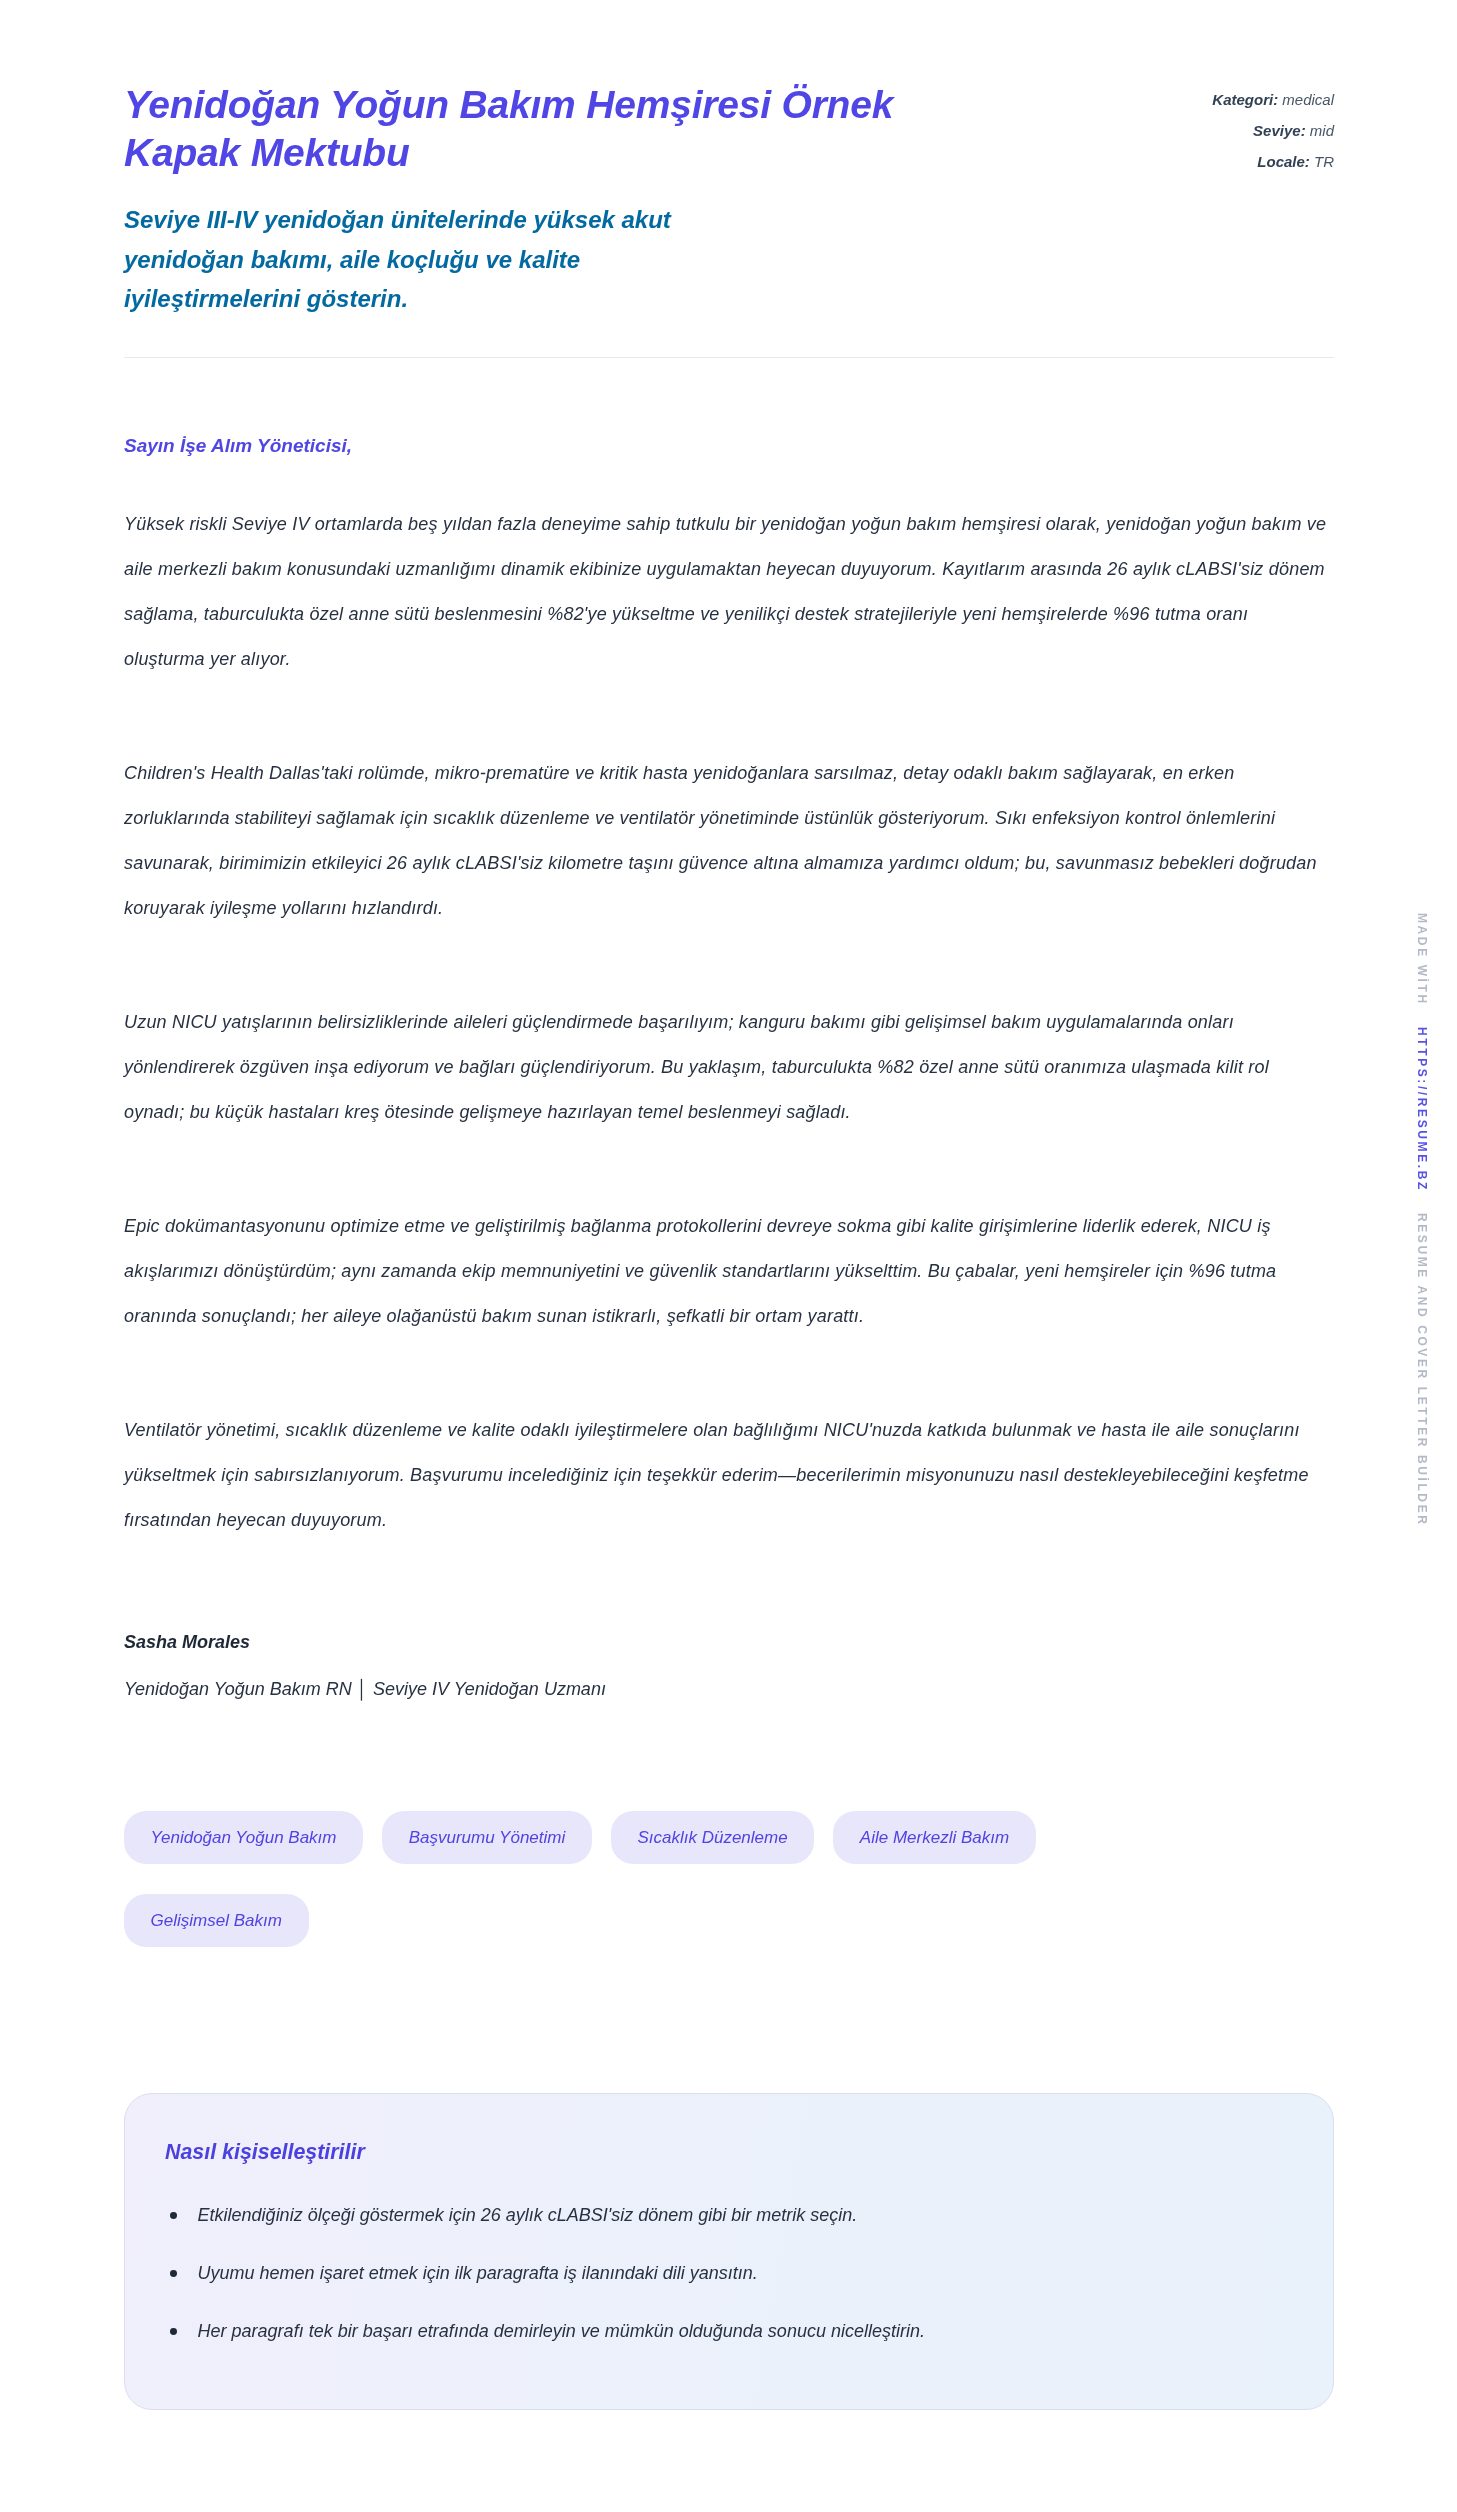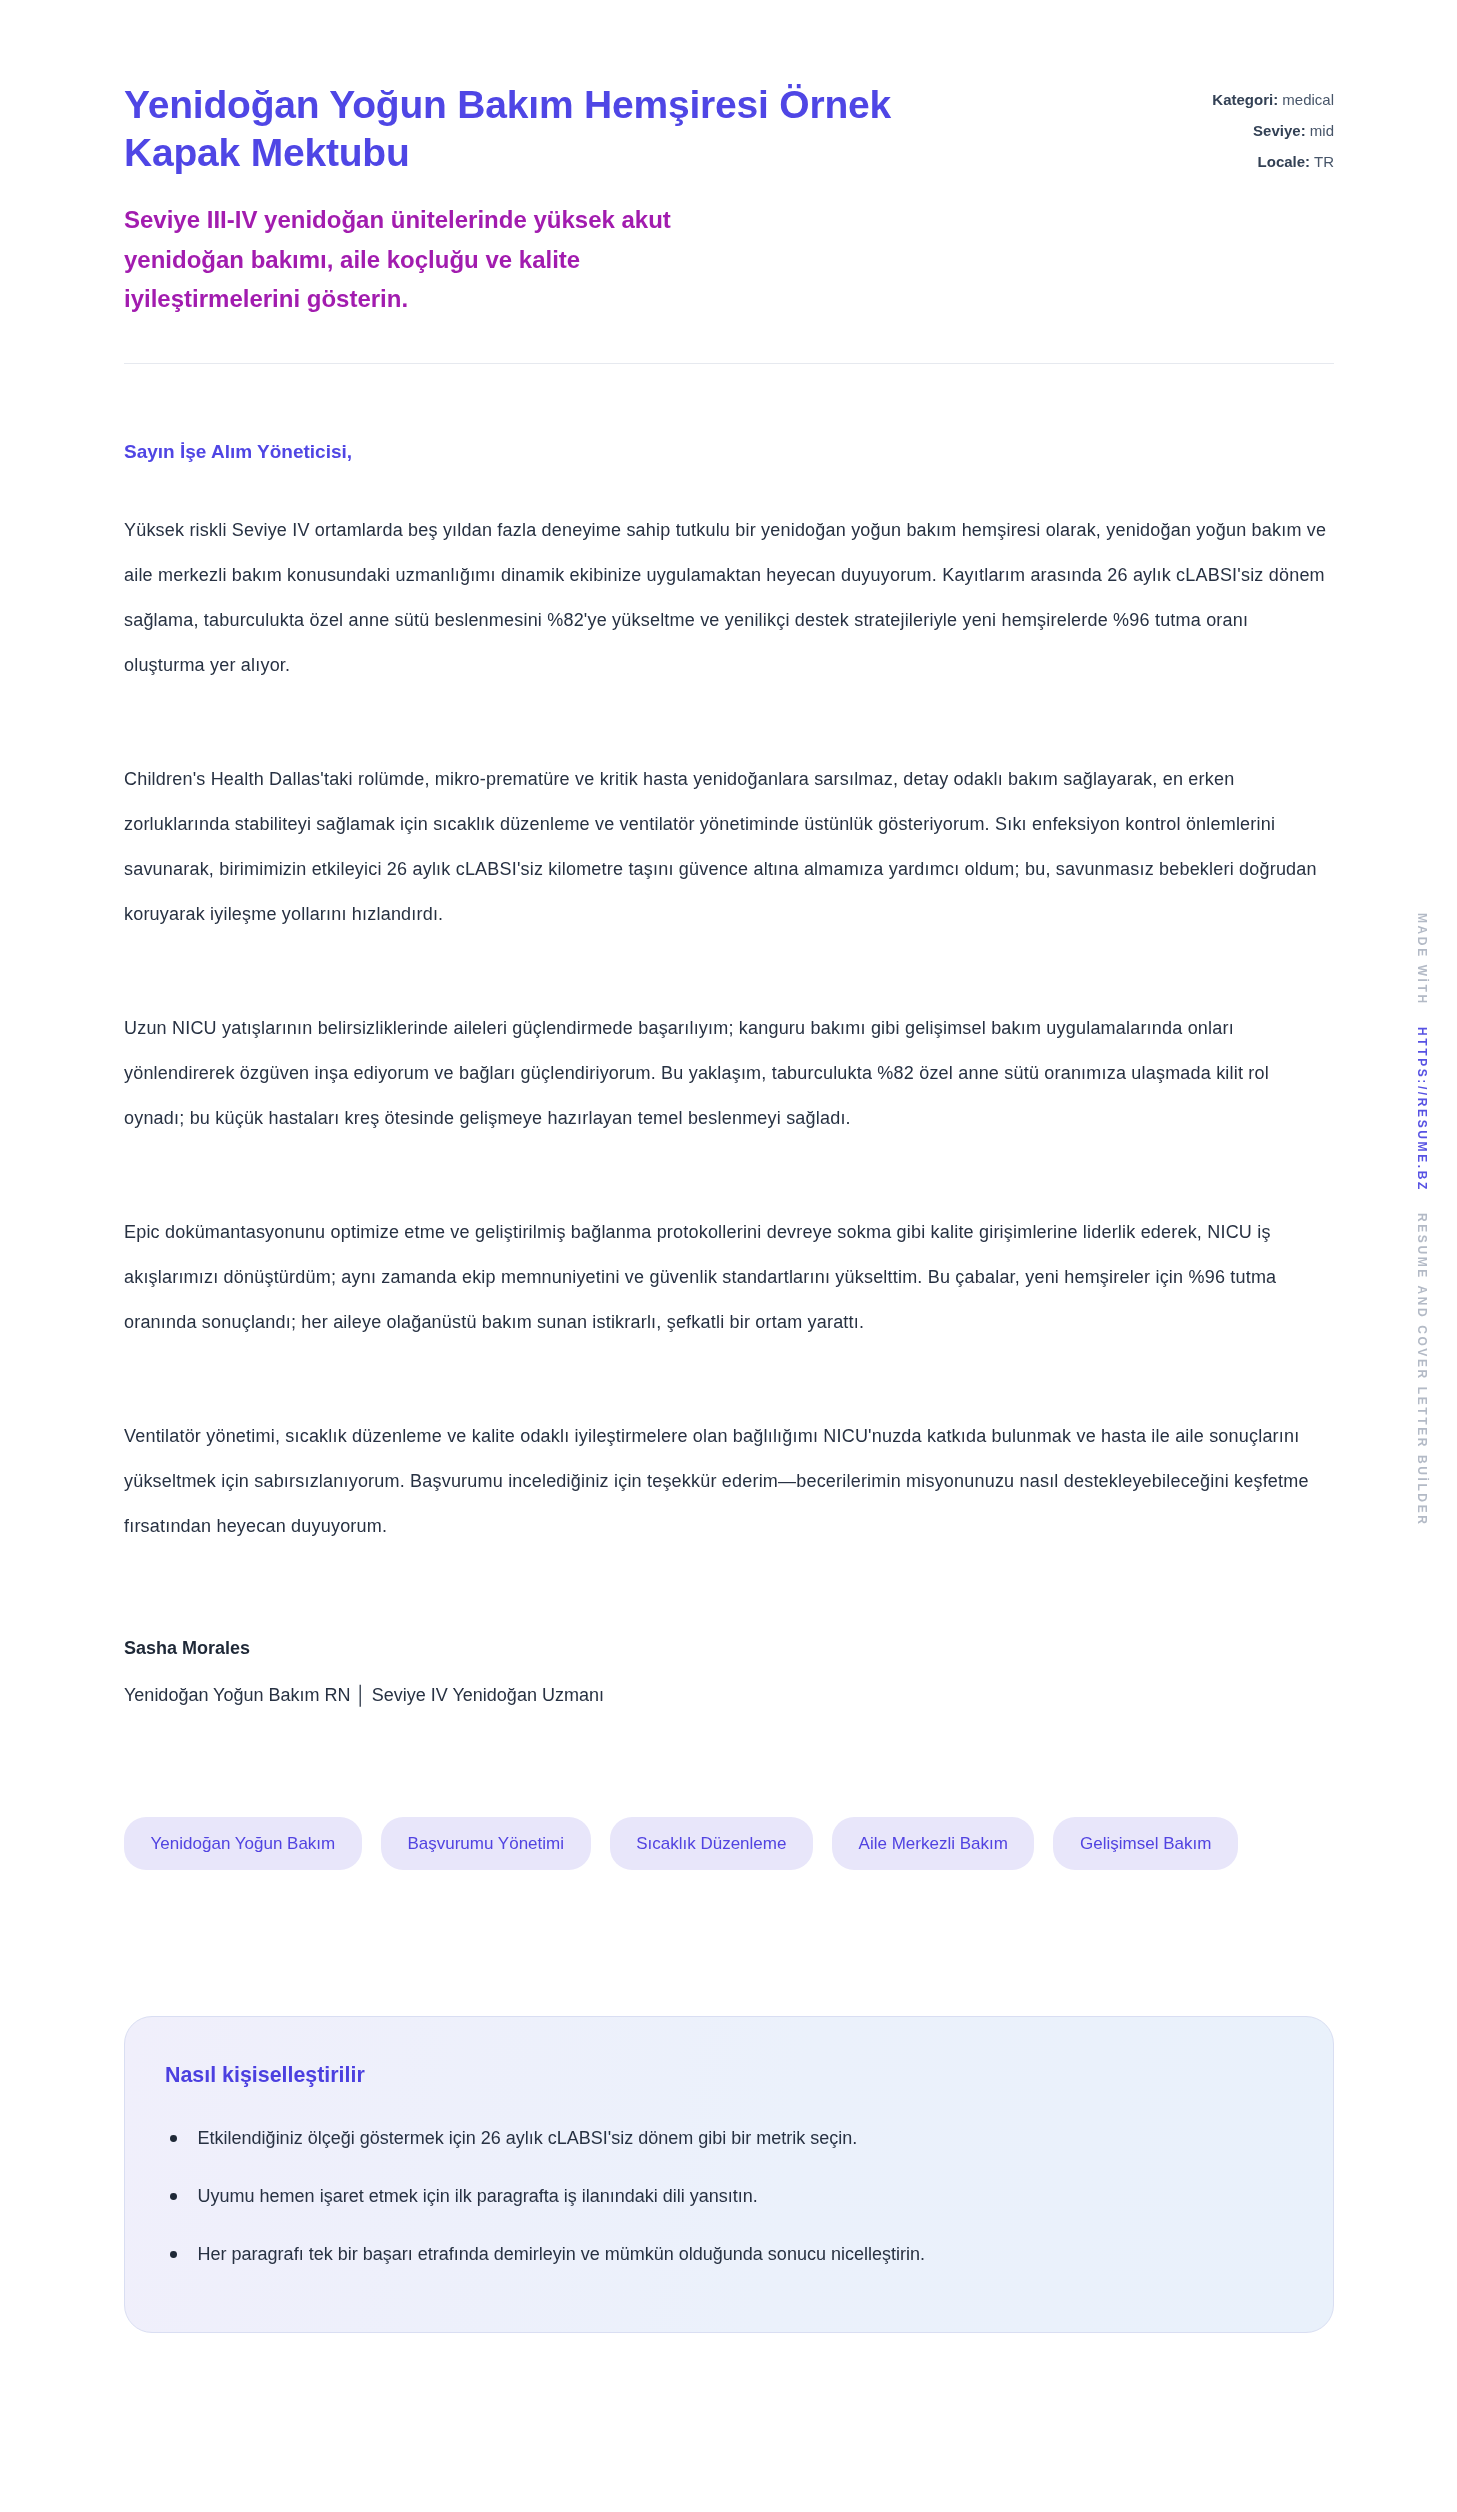--- a/index.html
+++ b/index.html
@@ -9,45 +9,46 @@
     height: 2512px;
     background: #ffffff;
     position: relative;
     overflow: hidden;
     font-family: "Liberation Sans", sans-serif;
     color: #273142;
   }
   .page {
     padding: 0 124px;
     position: relative;
+    font-style: italic;
   }
 
   
   .header {
     display: flex;
     justify-content: space-between;
     align-items: flex-start;
     padding-top: 81px;
   }
   .title-block { max-width: 823px; }
   .page-title {
     margin: 0;
     font-size: 39px;
     line-height: 1.24;
     font-weight: 700;
     letter-spacing: -0.2px;
     color: #4F46E5;
     max-width: 772px;
   }
   .page-subtitle {
-    margin: 22px 0 6px;
+    margin: 22px 0 0;
     font-size: 24px;
     line-height: 1.66;
     font-weight: 600;
-    color: #a21caf;
+    color: #0369a1;
     max-width: 566px;
   }
   .meta-panel {
     width: 322px;
     flex: 0 0 auto;
     text-align: right;
     font-size: 15px;
     line-height: 1.55;
     color: #475569;
     padding-top: 6.9px;

